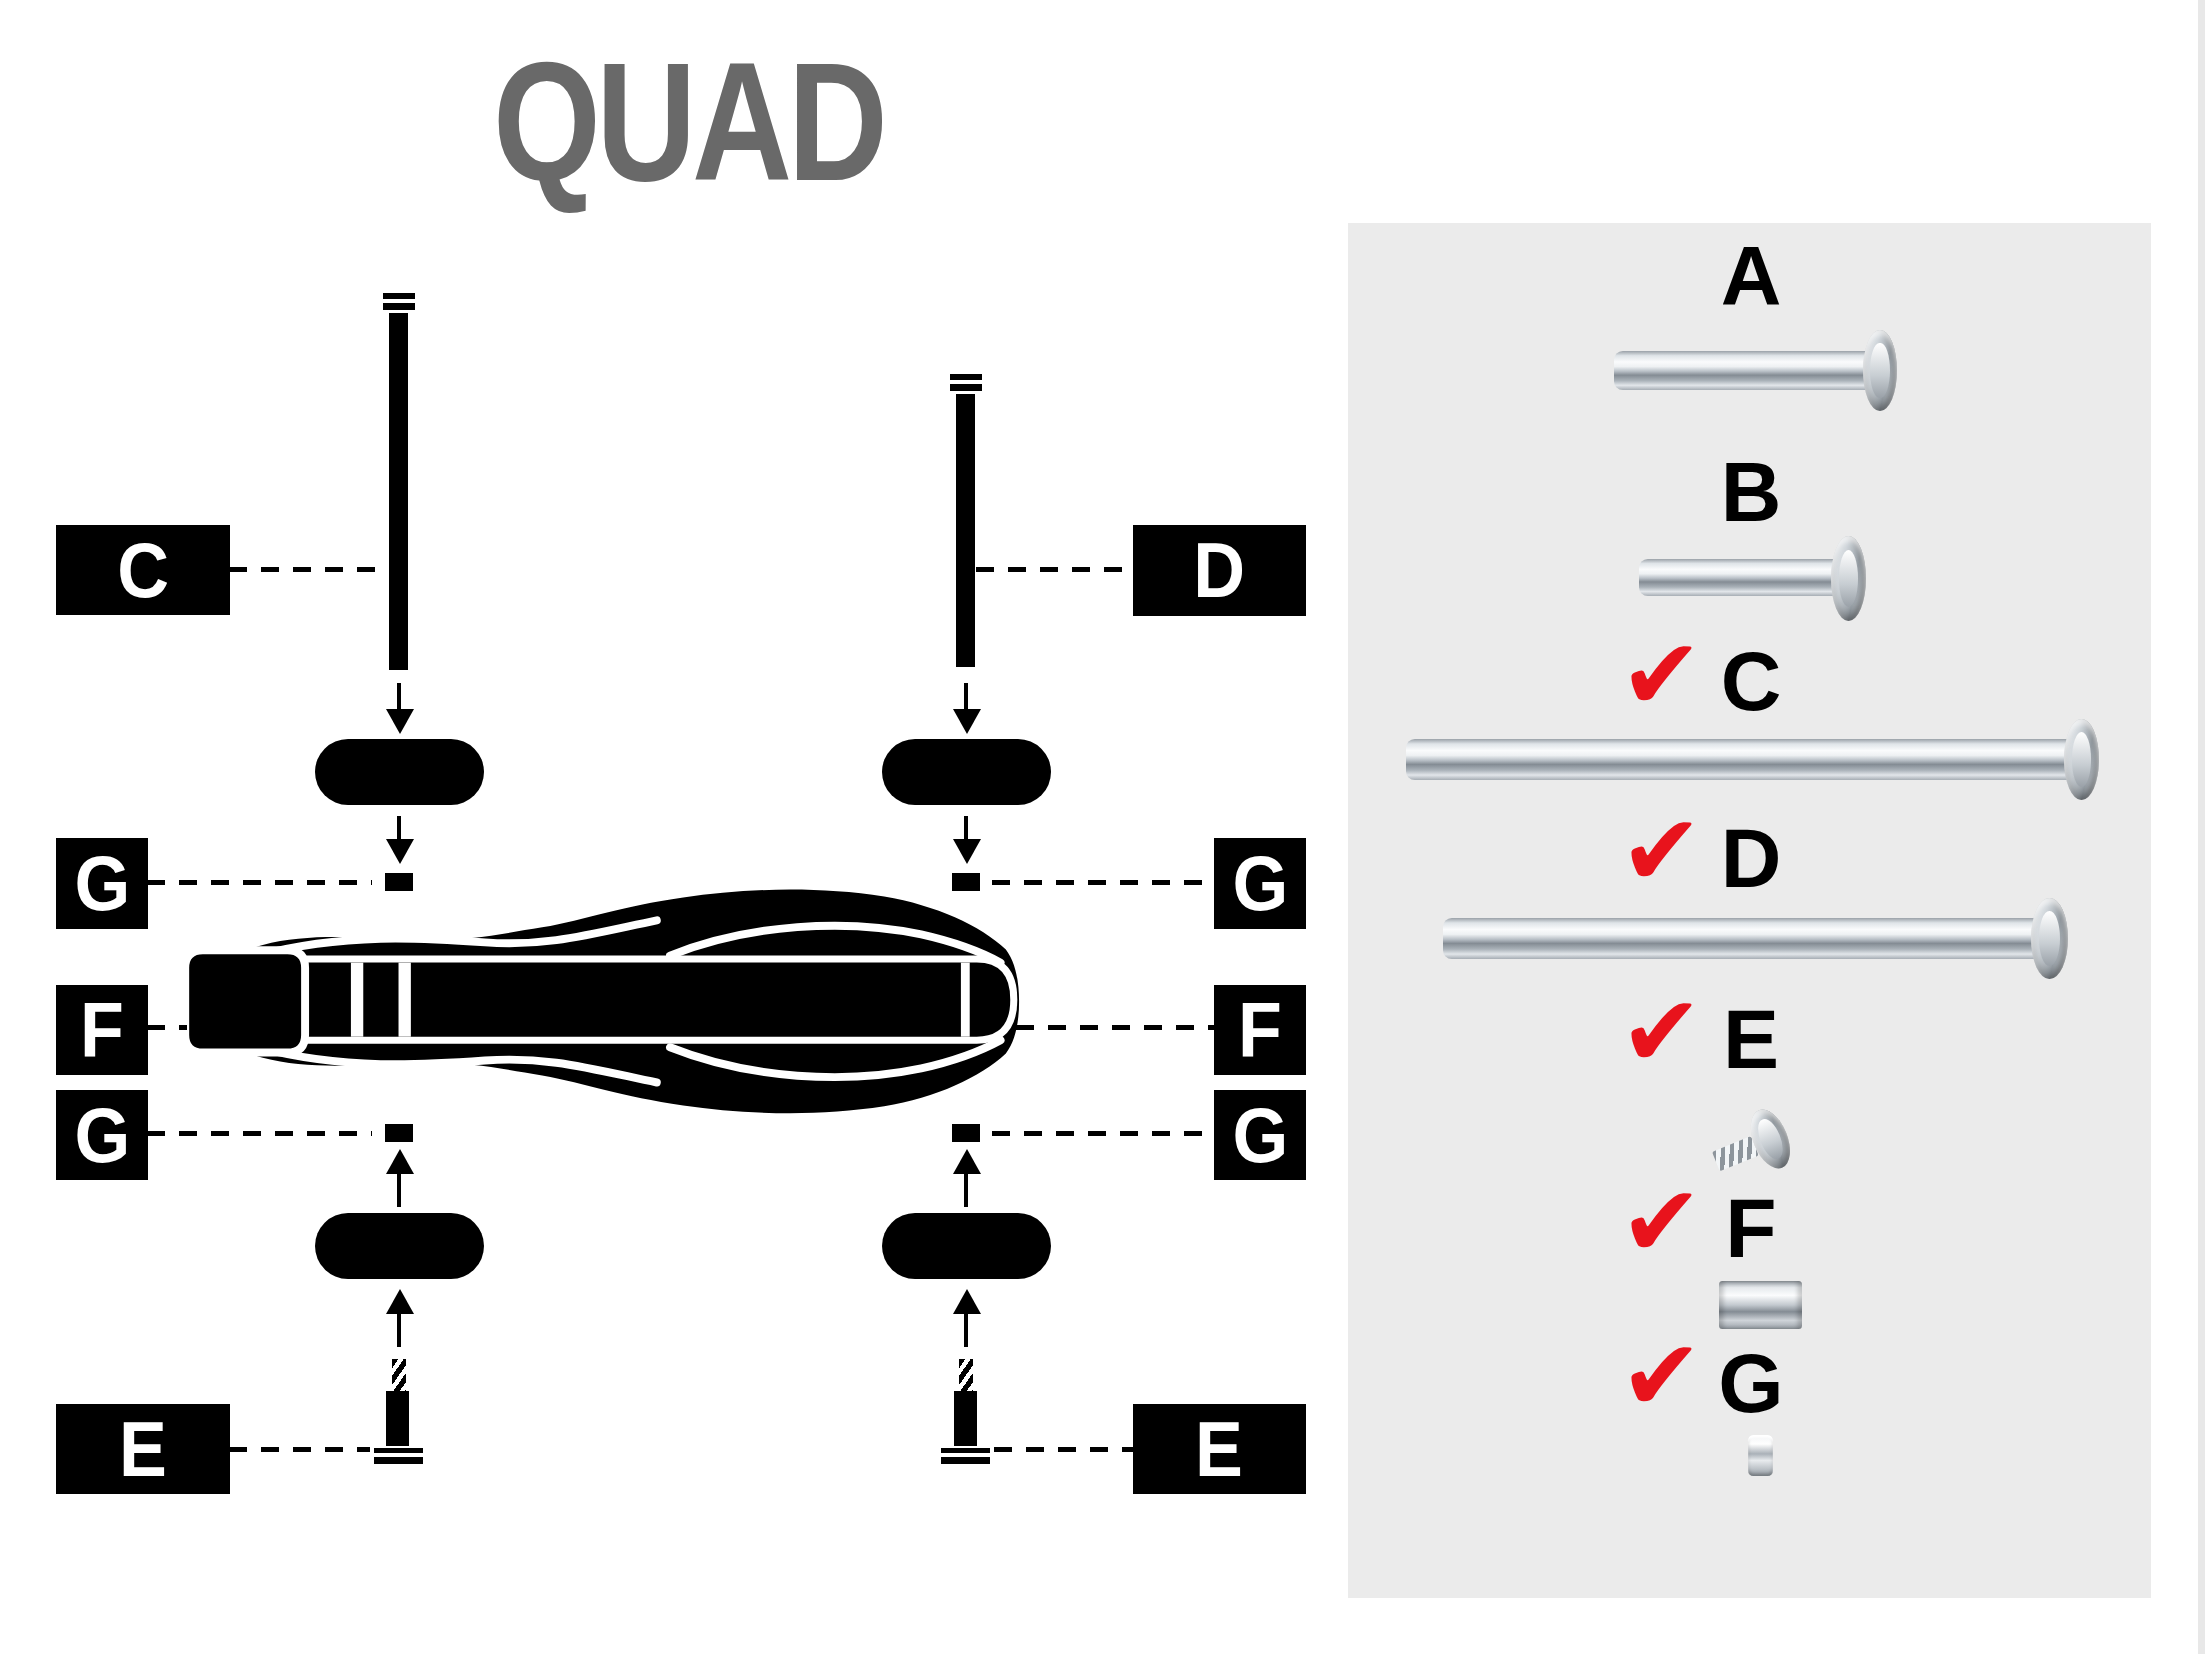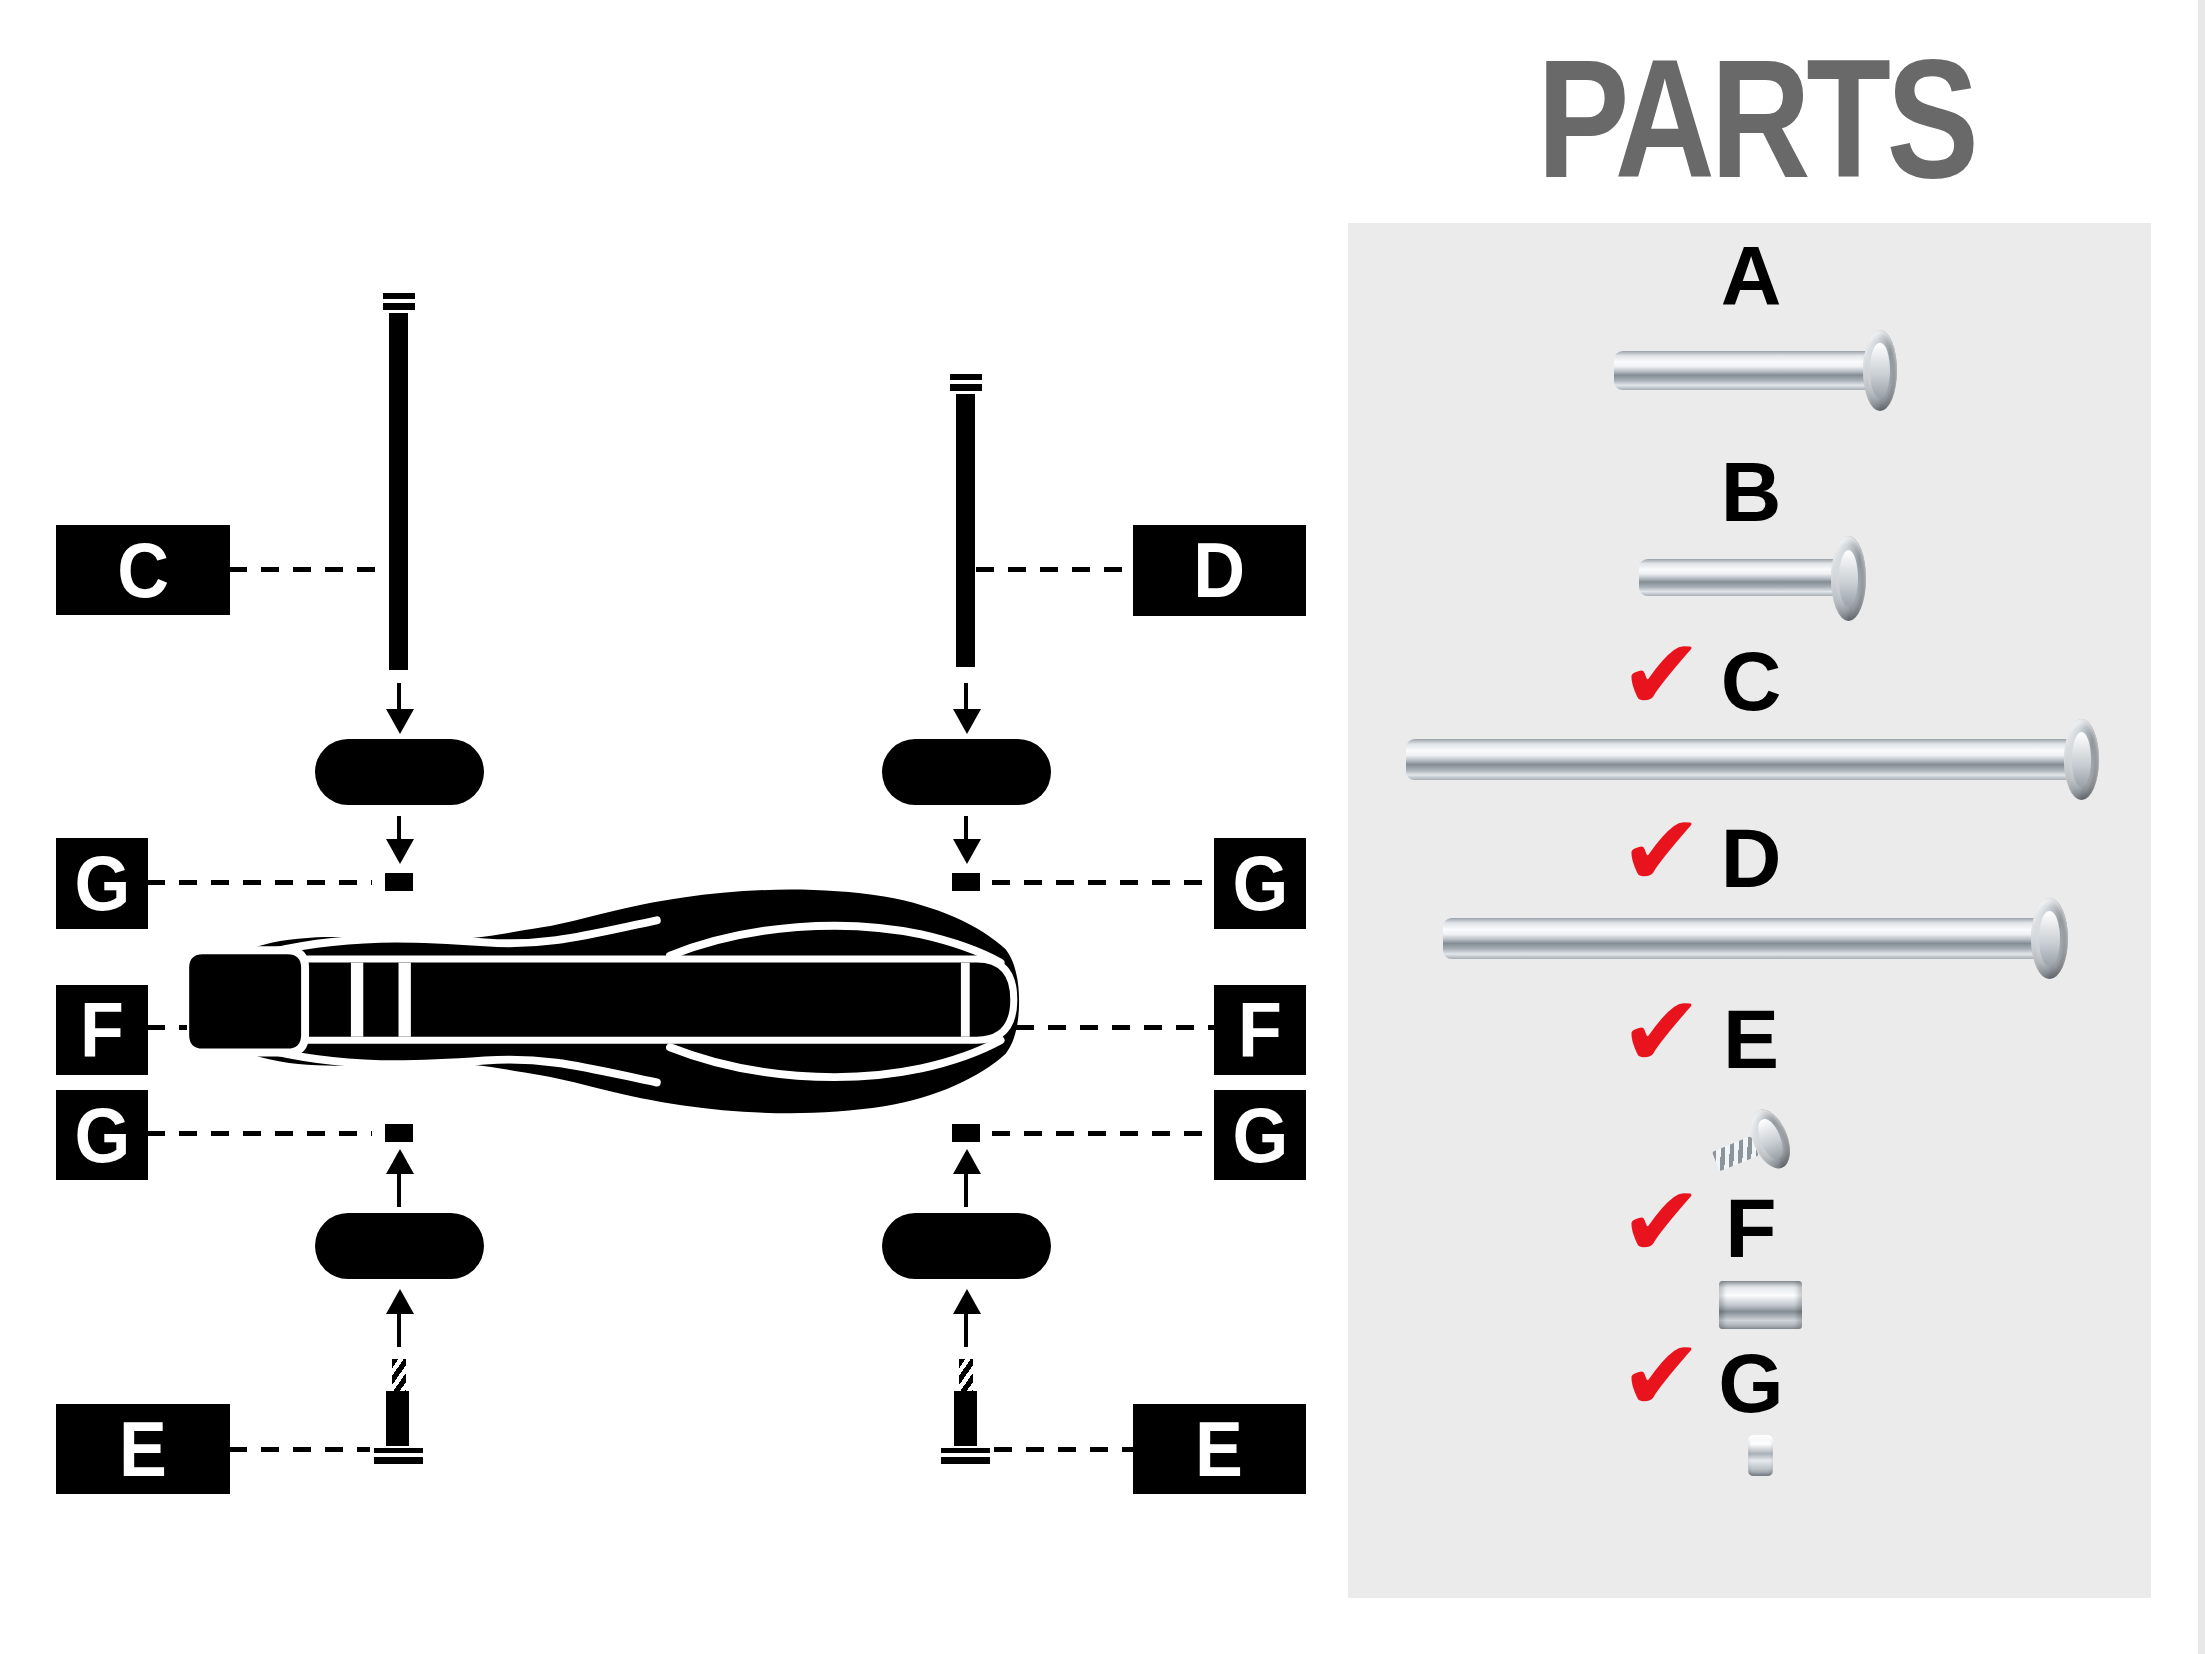--- a/index.html
+++ b/index.html
@@ -51,22 +51,22 @@
         box-shadow:inset 4.4px 0 4.4px rgba(0,0,0,.18),inset -4.4px 0 4.4px rgba(0,0,0,.18);
         border-radius:3.5px;}
   .pellet{background:linear-gradient(180deg,#f2f4f6 0%,#ffffff 22%,#aab1b8 46%,#e8ebee 62%,
         #98a0a7 100%);border-radius:5.3px;box-shadow:inset 0 2.6px 1.8px #fff,inset 0 -2.6px 3.5px rgba(0,0,0,.25);}
 </style>
 </head>
 <body>
 
 <div class="stage">
 
-  <div class="title" style="left:1447px;top:34px;width:618px;">
-    <span class="title-inner">PARTS</span>
+  <div class="title" style="left:379px;top:37px;width:618px;">
+    <span class="title-inner">QUAD</span>
   </div>
 
   <div class="abs cap" style="left:383px;top:293px;width:32px;height:6.2px;"></div>
   <div class="abs cap" style="left:383px;top:303px;width:32px;height:7px;"></div>
   <div class="abs rod-v" style="left:389px;top:313px;width:19.4px;height:357px;"></div>
 
   <div class="abs cap" style="left:950px;top:374px;width:32px;height:6.2px;"></div>
   <div class="abs cap" style="left:950px;top:384px;width:32px;height:7px;"></div>
   <div class="abs rod-v" style="left:956px;top:394px;width:19.4px;height:273px;"></div>
 

